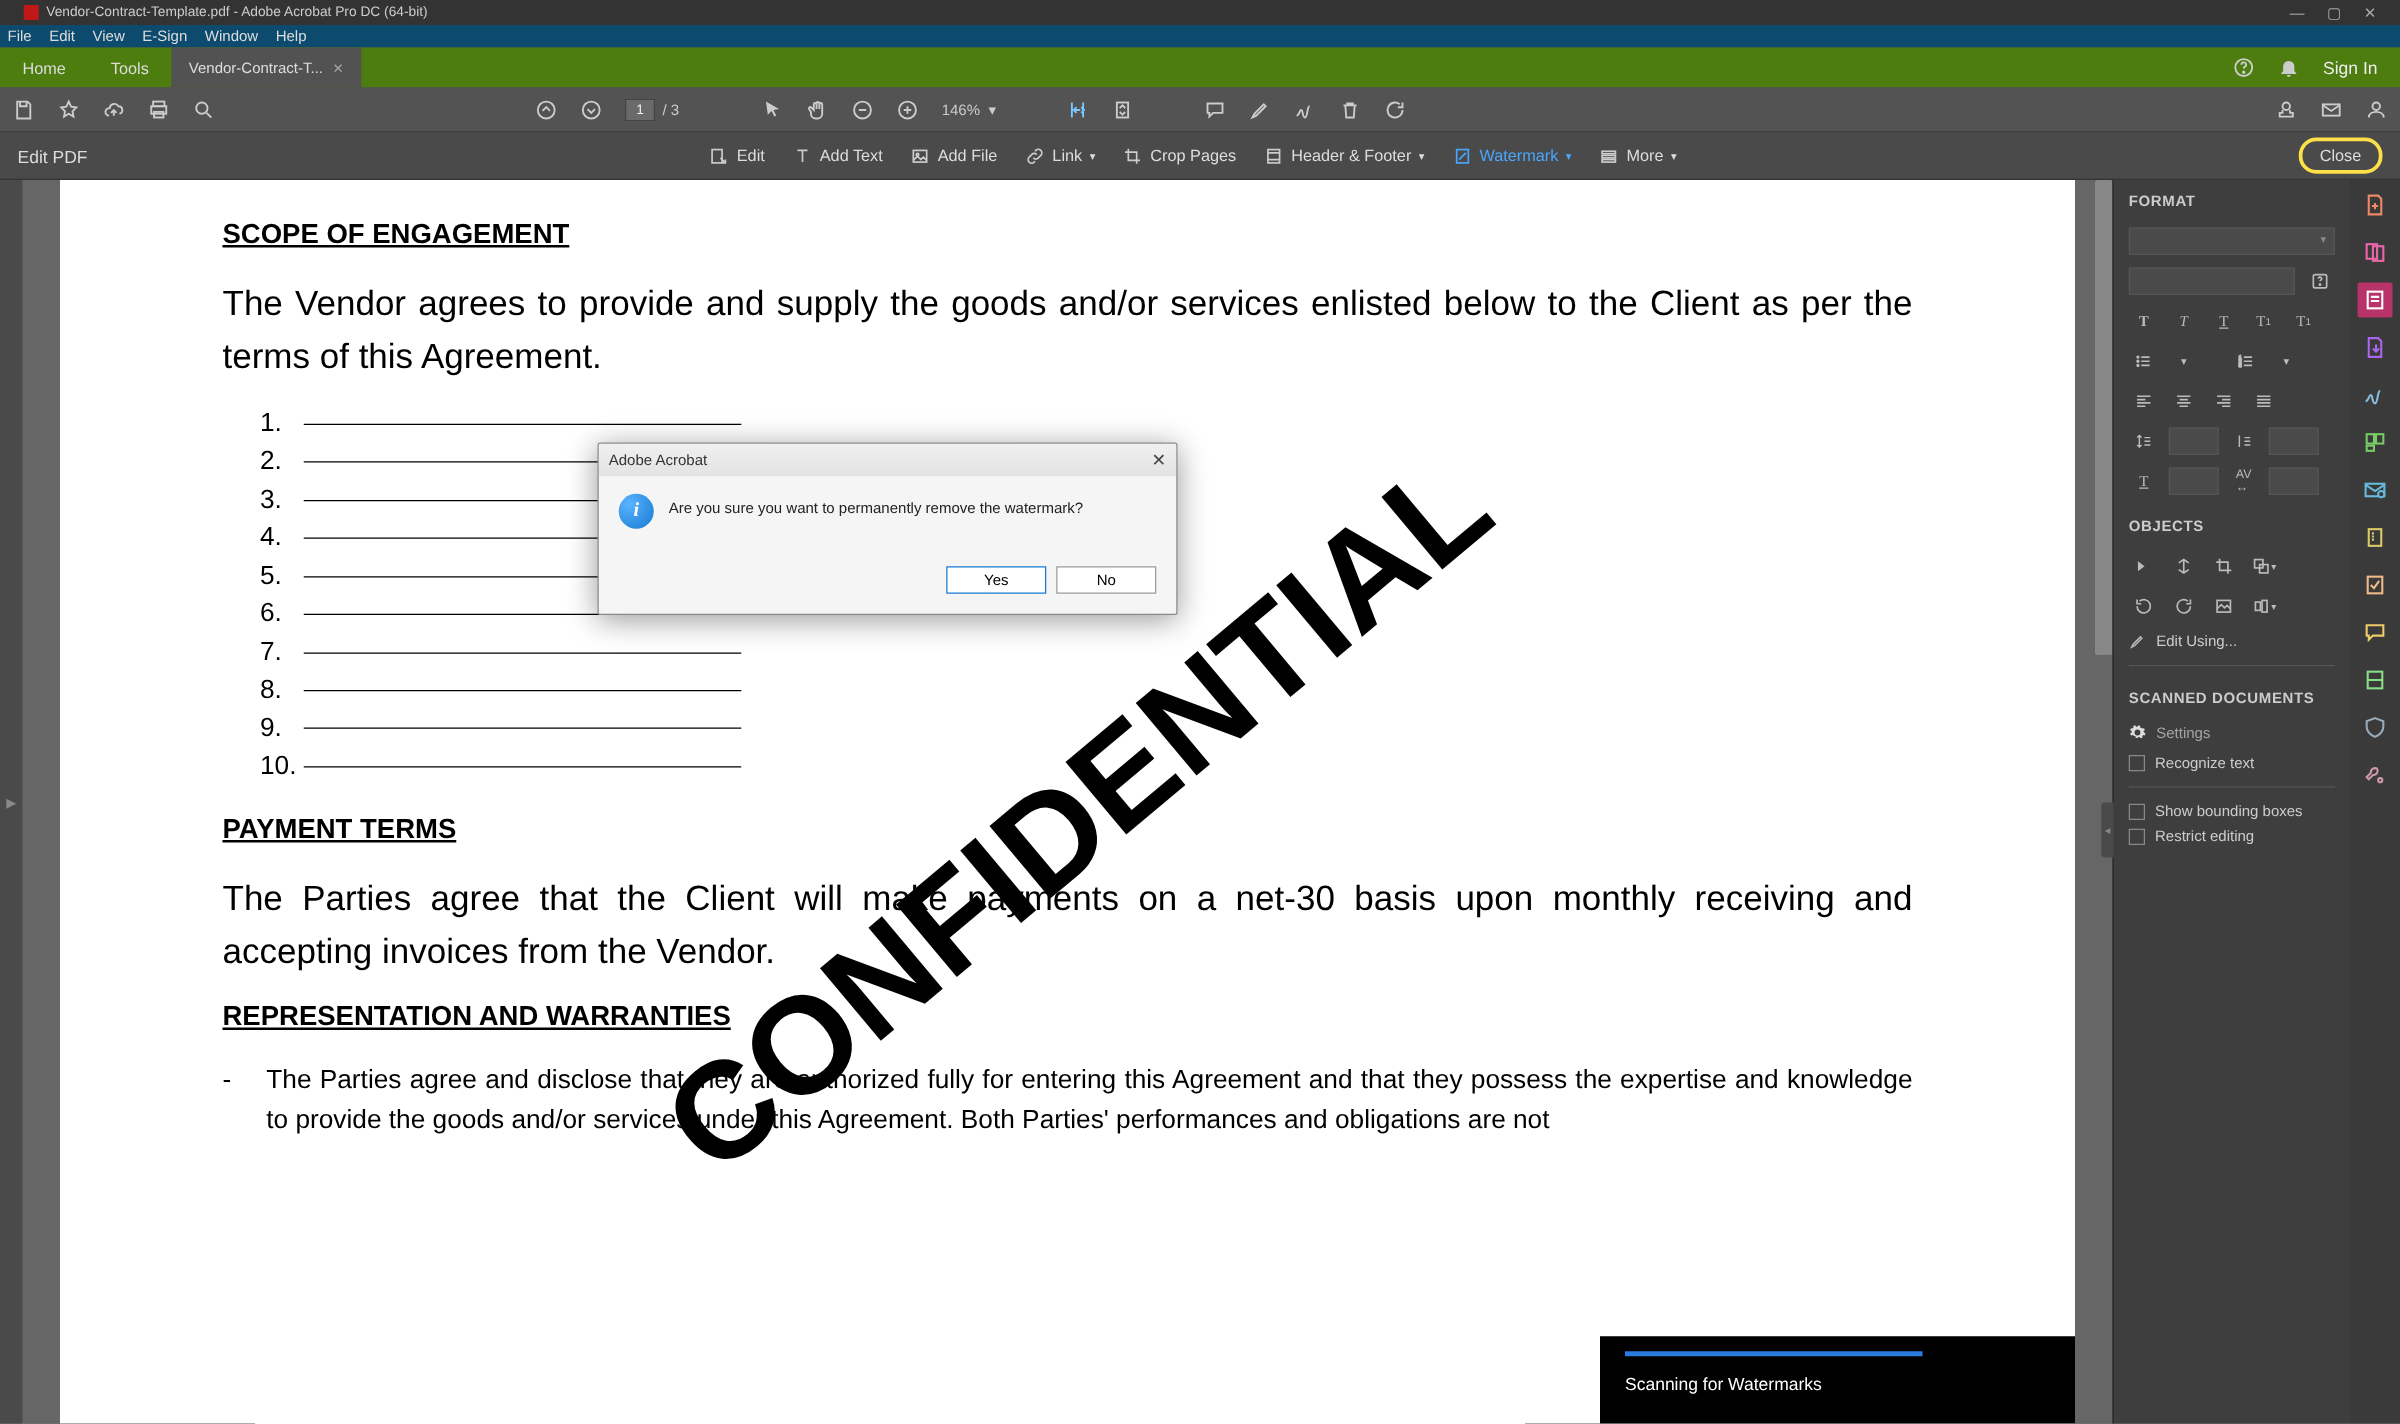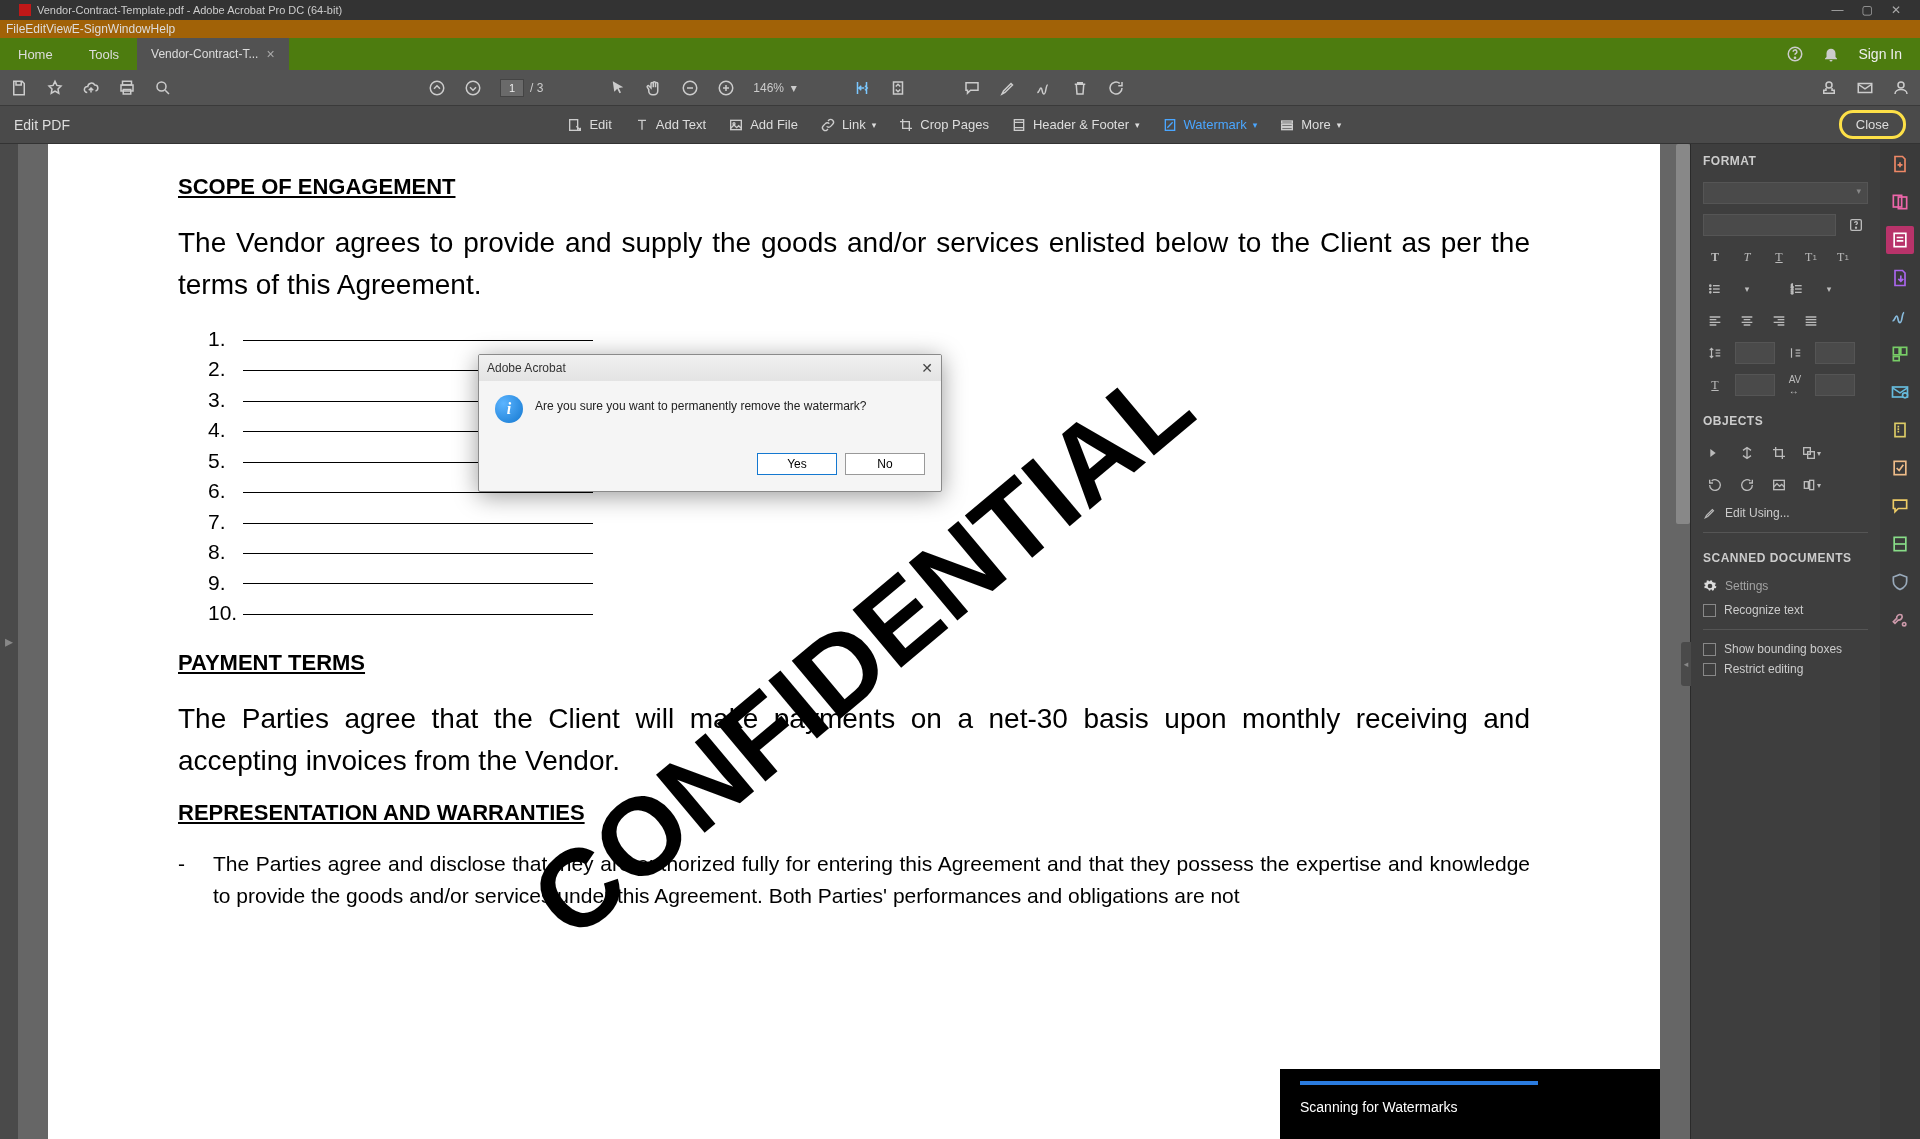--- a/index.html
+++ b/index.html
@@ -5,21 +5,21 @@
 * { margin: 0; padding: 0; box-sizing: border-box; font-family: "Segoe UI", Arial, sans-serif; }
 body { background: #535353; width: 1920px; height: 1139px; overflow: hidden; position: relative; }
 
 
 .titlebar { height: 20px; background: #333; display: flex; align-items: center; padding: 0 19px; color: #ccc; font-size: 11px; }
 .titlebar .icon { width: 12px; height: 12px; background: #c01818; margin-right: 6px; }
 .titlebar .wincontrols { margin-left: auto; display: flex; gap: 18px; color: #aaa; font-size: 12px; }
 .titlebar .wincontrols span { cursor: pointer; }
 
 
-.menubar { height: 18px; background: #a16207; display: flex; align-items: center; padding: 0 6px; color: #ddd; font-size: 12px; }
+.menubar { height: 18px; background: #0c4a6e; display: flex; align-items: center; padding: 0 6px; gap: 14px; color: #ddd; font-size: 12px; }
 .menubar span { cursor: pointer; }
 
 
 .tabsrow { height: 32px; background: #4d7c0f; display: flex; align-items: stretch; color: #ddd; }
 .navbtn { padding: 0 18px; display: flex; align-items: center; font-size: 13px; cursor: pointer; }
 .doctab { background: #525252; padding: 0 14px; display: flex; align-items: center; gap: 8px; font-size: 12px; }
 .doctab .close { font-size: 14px; color: #aaa; cursor: pointer; }
 .tabsrow .right { margin-left: auto; display: flex; align-items: center; gap: 18px; padding-right: 18px; }
 .tabsrow .right .riconbtn { color: #ccc; cursor: pointer; display: flex; align-items: center; }
 .signin { font-size: 14px; color: #eee; }

